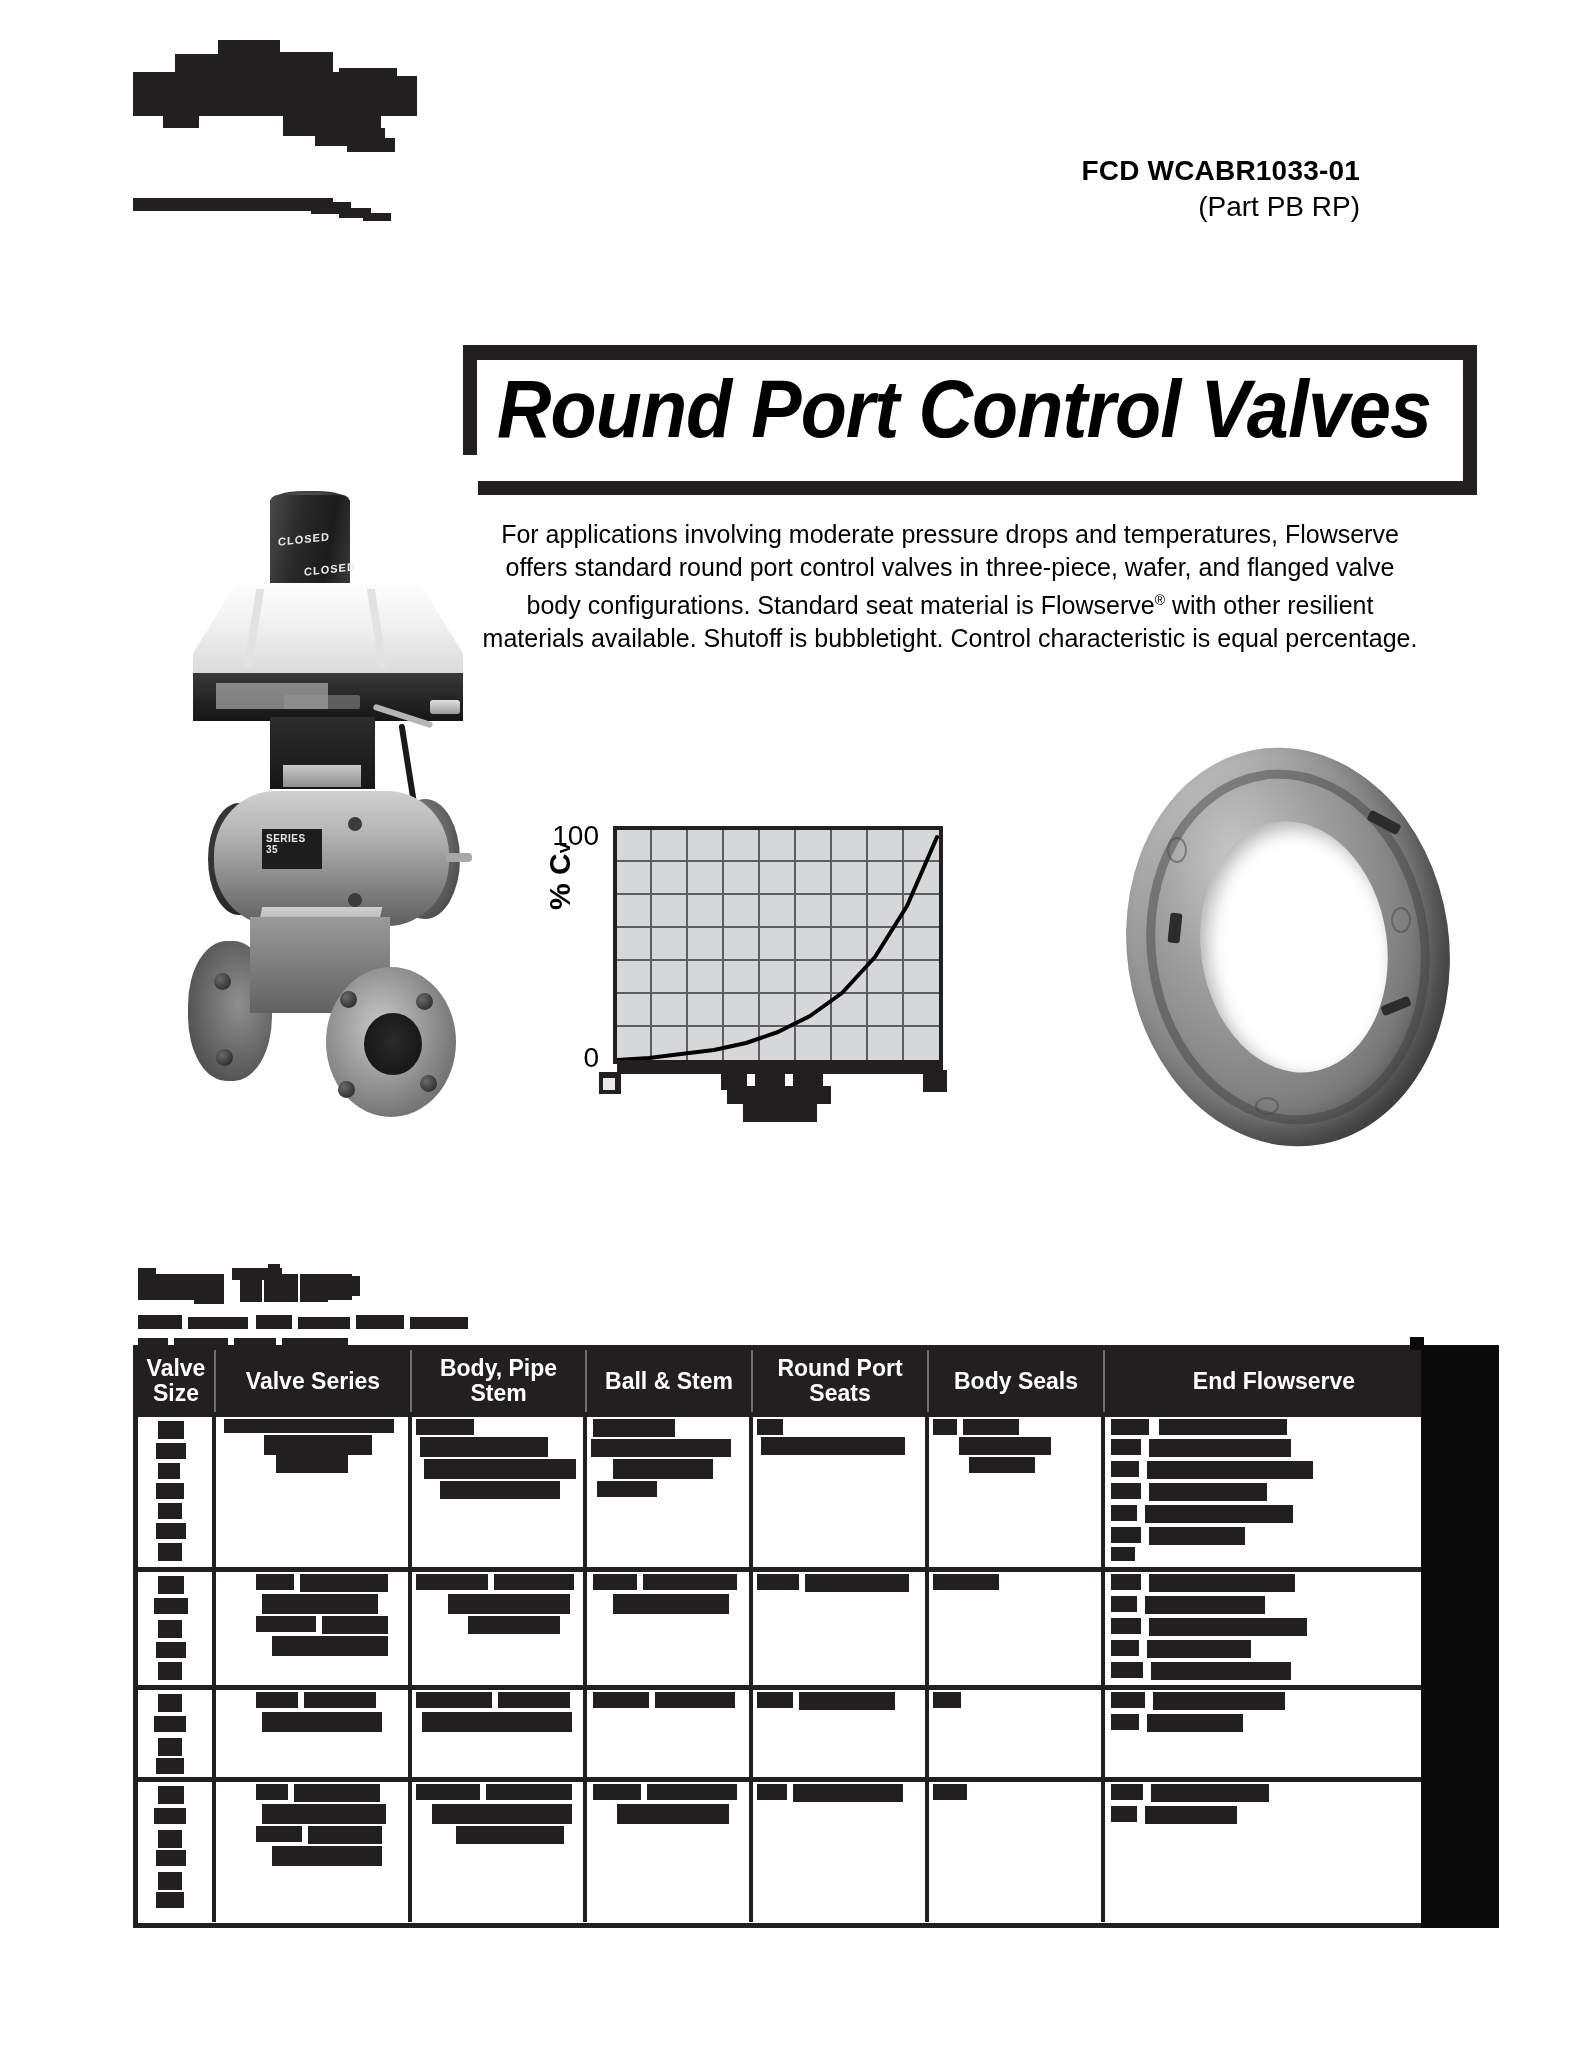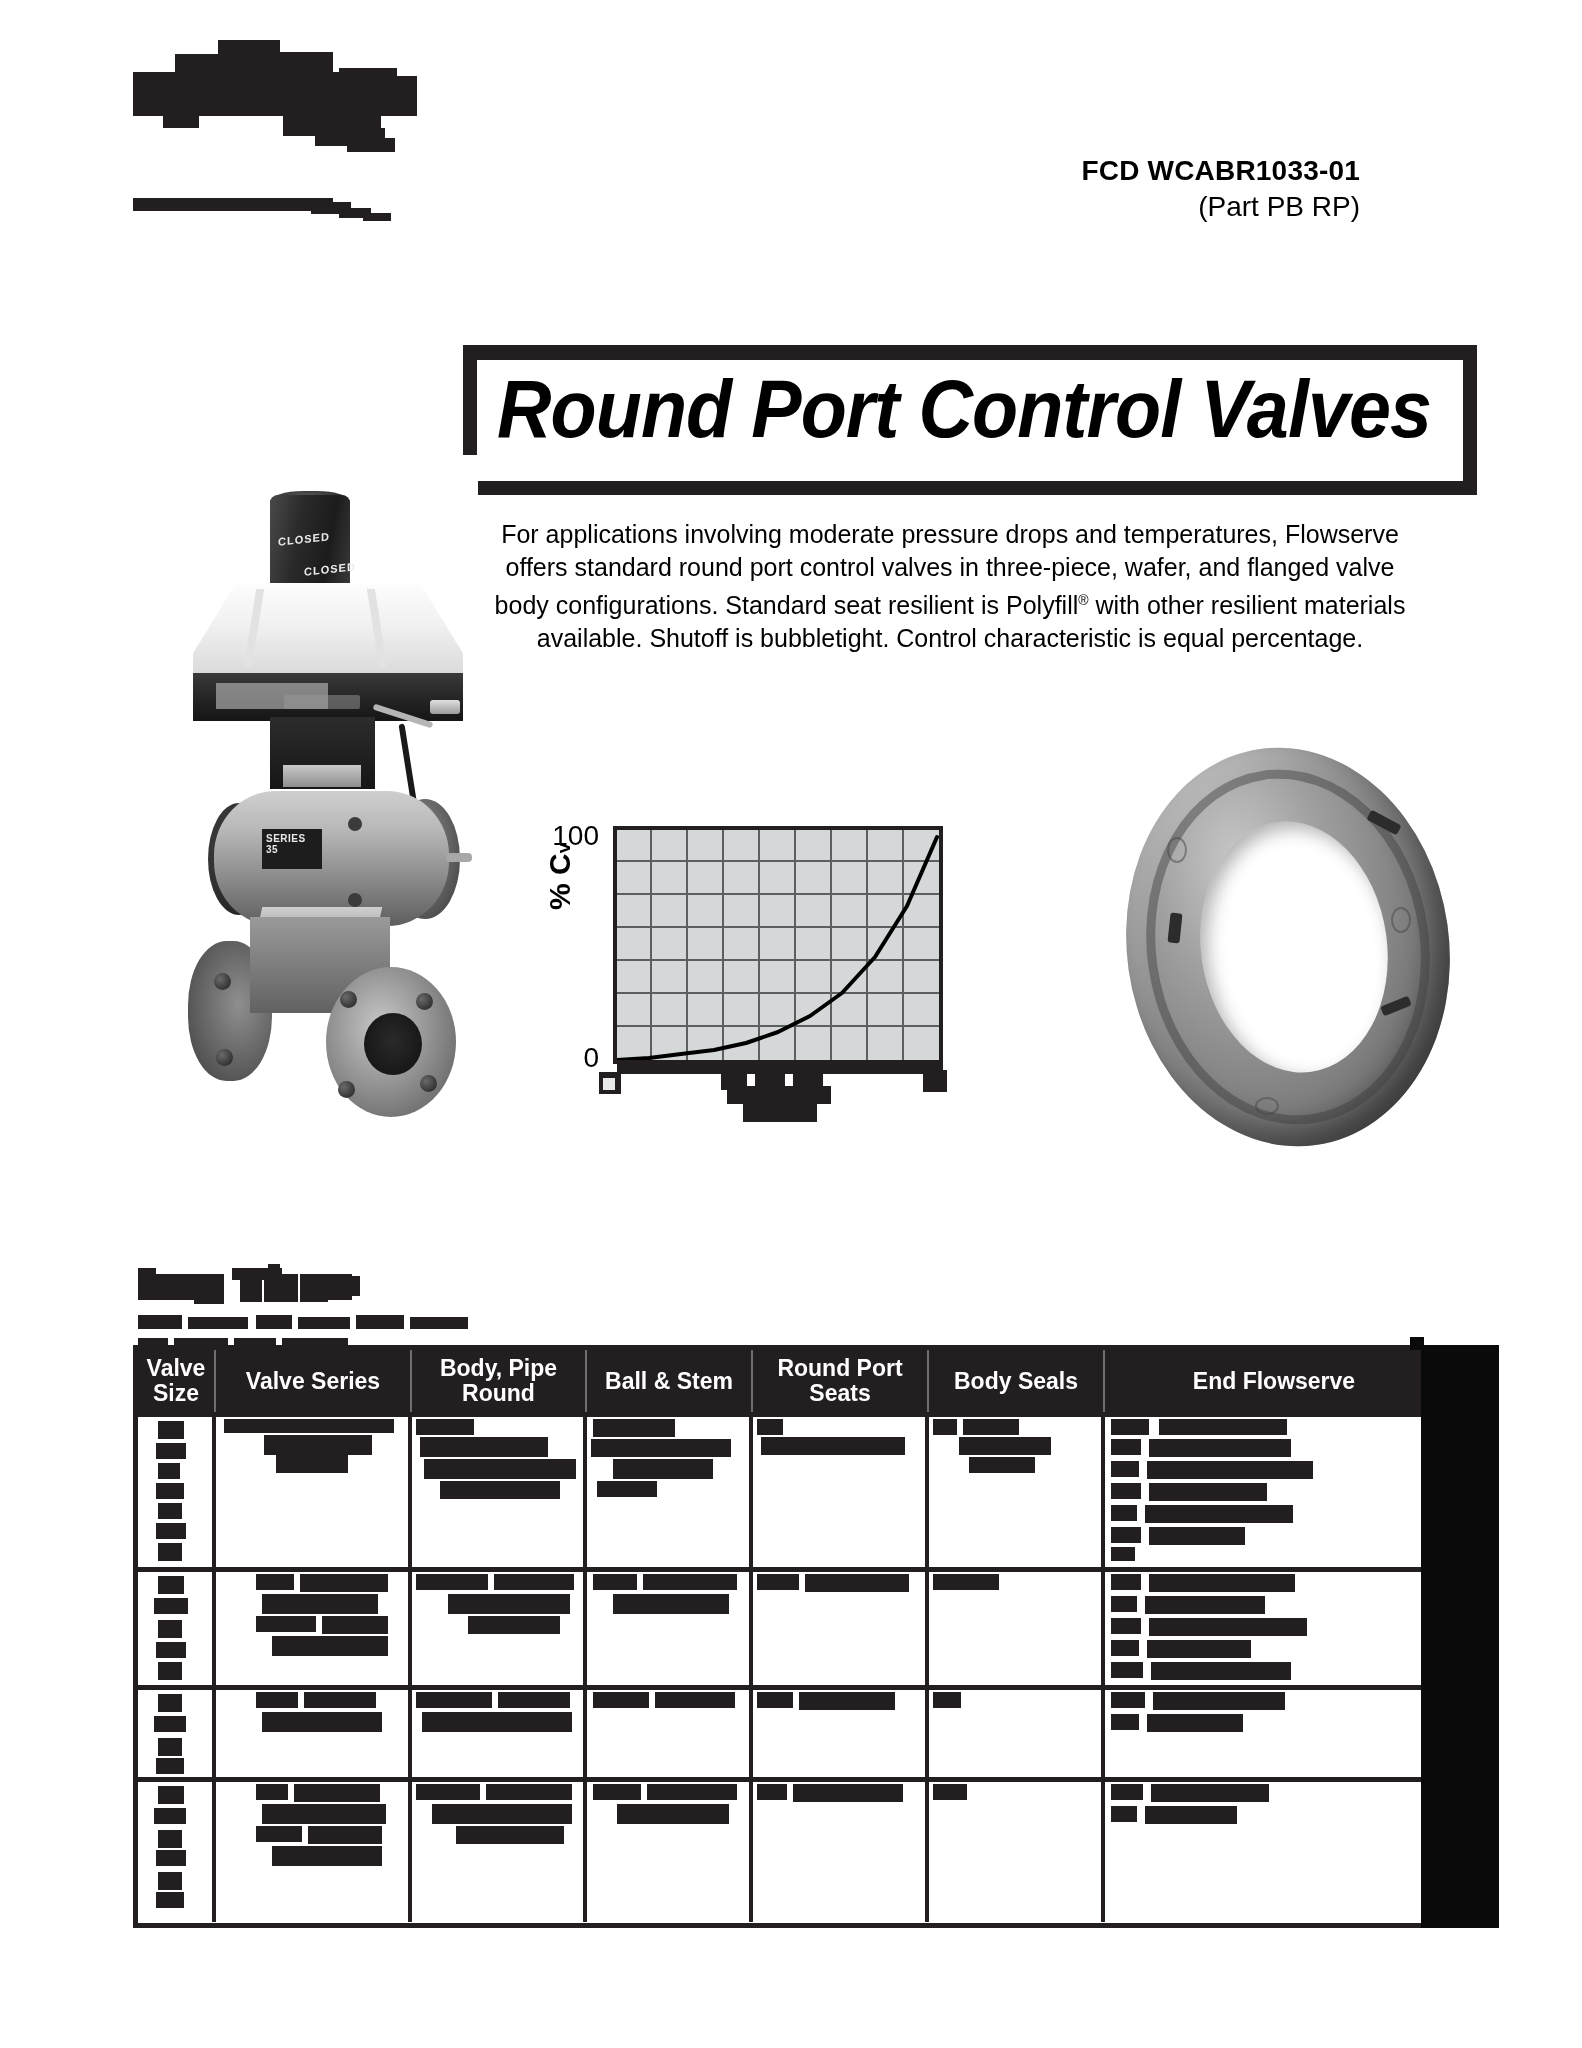--- a/index.html
+++ b/index.html
@@ -345,21 +345,21 @@
   <span class="edge-left"></span>
   <span class="edge-right"></span>
   <span class="bar-bottom"></span>
   <span class="hair-left"></span>
   <div id="banner-title">Round Port Control Valves</div>
 </div>
 
 <div id="intro">
   <span>For applications involving moderate pressure drops and temperatures, Flowserve offers</span>
   <span>standard round port control valves in three-piece, wafer, and flanged valve body</span>
-  <span>configurations. Standard seat resilient is Polyfill</span><sup>®</sup><span> with other resilient materials available.</span>
+  <span>configurations. Standard seat material is Flowserve</span><sup>®</sup><span> with other resilient materials available.</span>
   <span>Shutoff is bubbletight. Control characteristic is equal percentage.</span>
 </div>
 
 <div id="fig-valve">
   <div id="valve-canvas">
     <span class="vp v-cap-top"></span>
     <span class="vp v-cap"></span>
     <span class="vp v-closed-1">CLOSED</span>
     <span class="vp v-closed-2">CLOSED</span>
 
@@ -481,21 +481,21 @@
   <span class="redact" style="left:36px;  top:0px; width:54px; height:12px;"></span>
   <span class="redact" style="left:96px;  top:0px; width:42px; height:12px;"></span>
   <span class="redact" style="left:144px; top:0px; width:66px; height:12px;"></span>
 </div>
 
 <div id="order-table">
 
   <div id="tbl-head">
     <div class="th c0">Valve Size</div>
     <div class="th c1">Valve Series</div>
-    <div class="th c2">Body, Pipe Round</div>
+    <div class="th c2">Body, Pipe Stem</div>
     <div class="th c3">Ball &amp; Stem</div>
     <div class="th c4">Round Port Seats</div>
     <div class="th c5">Body Seals</div>
     <div class="th c6">End Flowserve</div>
   </div>
 
   <div class="tbl-row" style="height:155px;">
     <div class="tbl-cell c0">
       <span class="blk" style="left:20px; top:4px;  width:26px; height:18px;"></span>
       <span class="blk" style="left:18px; top:26px; width:30px; height:16px;"></span>

